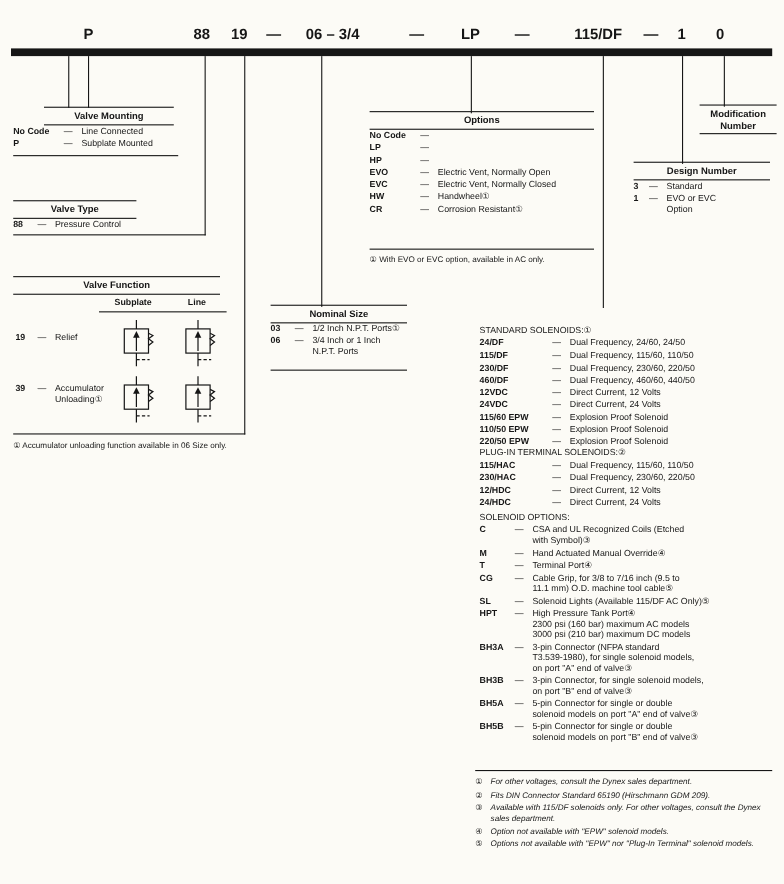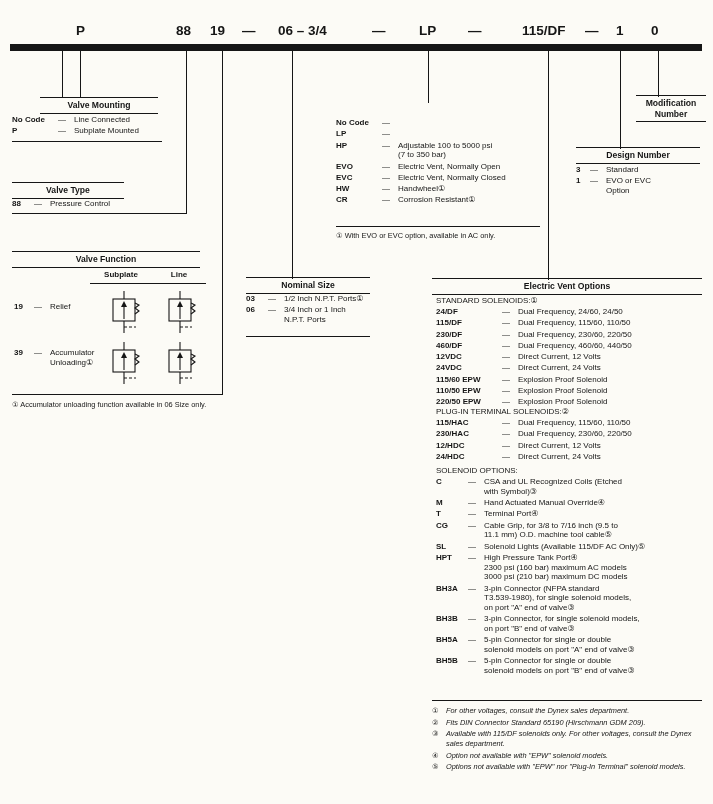--- a/index.html
+++ b/index.html
@@ -169,37 +169,36 @@
 
       <div class="row r-ns">
         <span class="cell-code">06</span>
         <span class="cell-dash">—</span>
         <span class="cell-desc">3/4 Inch or 1 Inch
 N.P.T. Ports</span>
       </div>
     </div>
   <div class="hline" style="left:246px;top:336px;width:124px"></div>
 
+  <div class="sec-title" style="left:336px;top:101px;width:204px">Options</div>
   <div class="list" style="left:336px;top:118px;width:206px">
 
       <div class="row r-opt">
         <span class="cell-code">No Code</span>
         <span class="cell-dash">—</span>
       </div>
 
       <div class="row r-opt">
         <span class="cell-code">LP</span>
         <span class="cell-dash">—</span>
       </div>
 
       <div class="row r-opt">
         <span class="cell-code">HP</span>
         <span class="cell-dash">—</span>
-        <span class="cell-desc">Adjustable 100 to 5000 psi
-(7 to 350 bar)</span>
       </div>
 
       <div class="row r-opt">
         <span class="cell-code">EVO</span>
         <span class="cell-dash">—</span>
         <span class="cell-desc">Electric Vent, Normally Open</span>
       </div>
 
       <div class="row r-opt">
         <span class="cell-code">EVC</span>
@@ -235,21 +234,20 @@
         <span class="cell-code">1</span>
         <span class="cell-dash">—</span>
         <span class="cell-desc">EVO or EVC
 Option</span>
       </div>
     </div>
 
   <div class="sec-title" style="left:636px;top:95px;width:70px">Modification
 Number</div>
 
-  <div class="sec-title" style="left:432px;top:278px;width:270px">Electric Vent Options</div>
 
   <div class="ev-heading" style="left:436px;top:296px">STANDARD SOLENOIDS:①</div>
   <div class="list" style="left:436px;top:307px;width:264px">
 
       <div class="row r-ev">
         <span class="cell-code">24/DF</span>
         <span class="cell-dash">—</span>
         <span class="cell-desc">Dual Frequency, 24/60, 24/50</span>
       </div>
 

